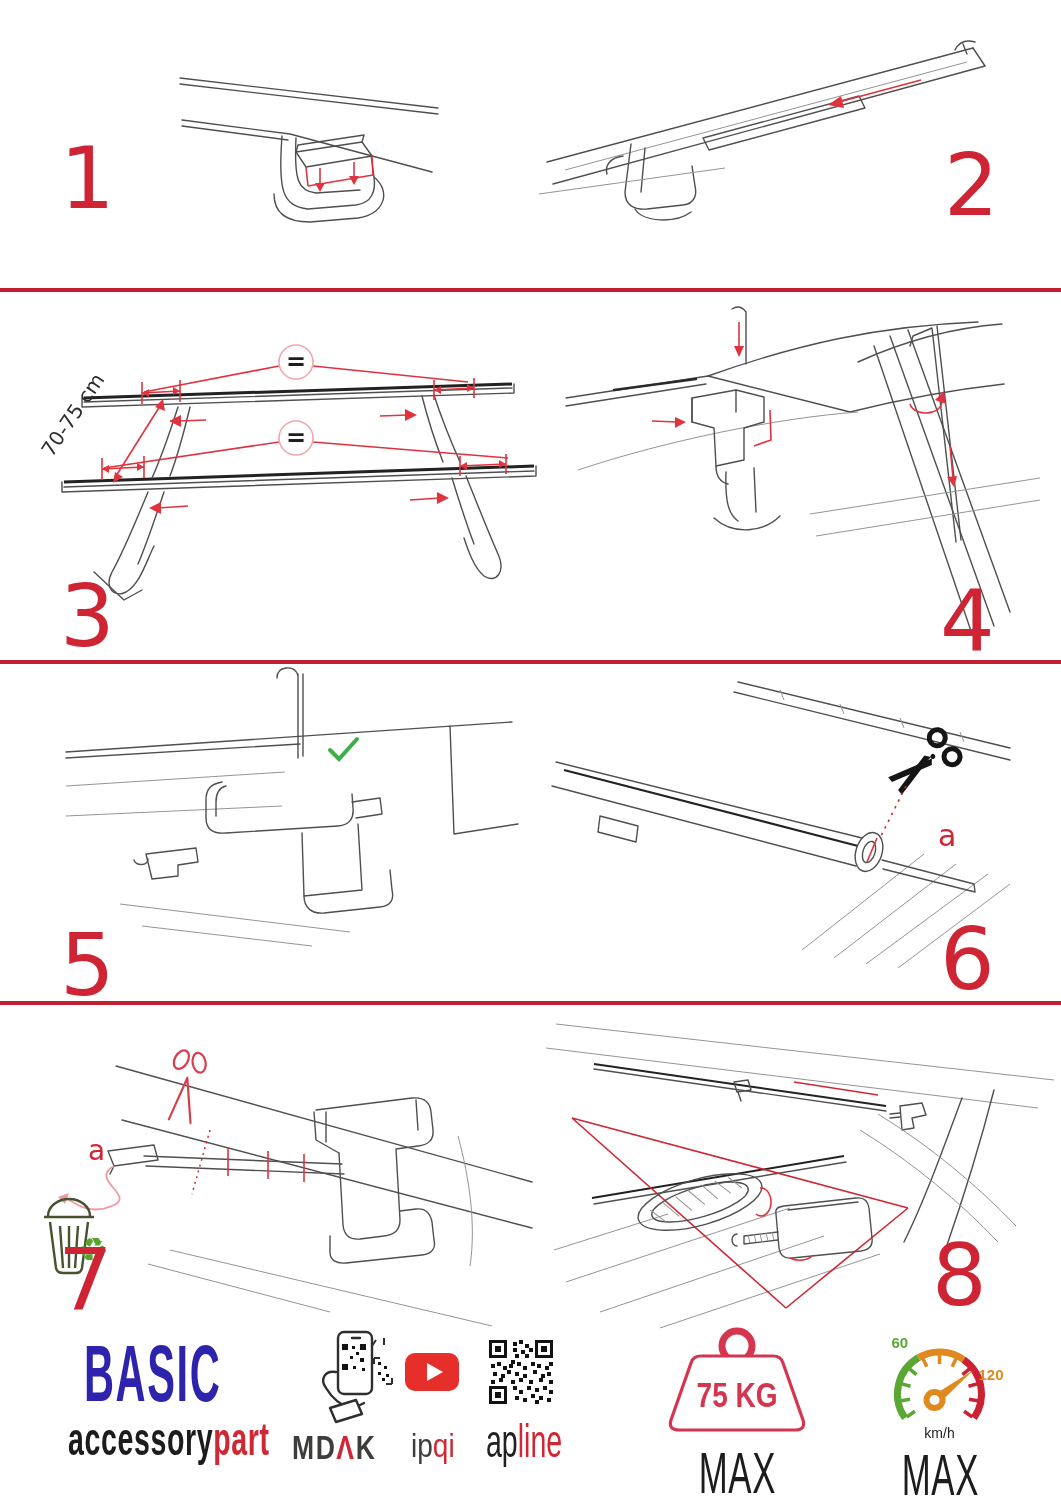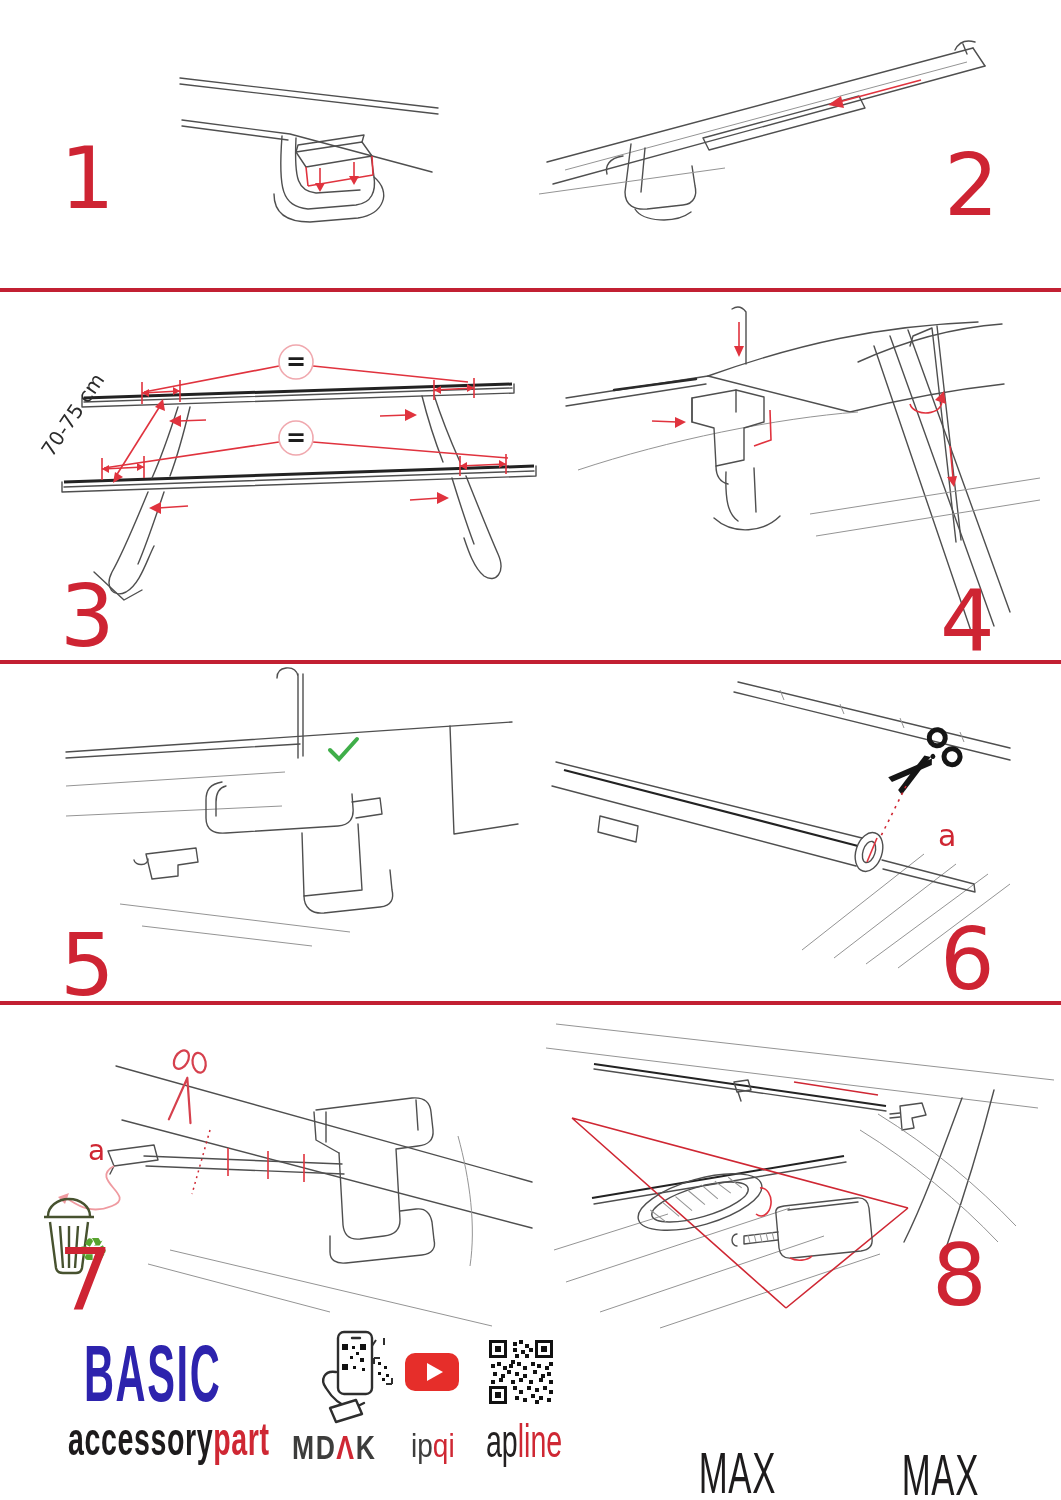--- a/index.html
+++ b/index.html
@@ -347,21 +347,46 @@
           <rect x="52" y="6" width="6" height="6"></rect>
         <path d="M0 46h18v18h-18z"></path>
           <rect x="3" y="49" width="12" height="12" fill="#fff"></rect>
           <rect x="6" y="52" width="6" height="6"></rect>
         <path d="M24 2h4v4h-4z M30 0h4v4h-4z M36 4h4v4h-4z M24 8h4v4h-4z M32 10h4v4h-4z M40 8h4v4h-4z M26 14h4v4h-4z M36 14h4v4h-4z M22 20h4v4h-4z M2 24h4v4h-4z M8 22h4v4h-4z M14 26h4v4h-4z M20 24h4v4h-4z M28 22h4v4h-4z M34 26h4v4h-4z M42 22h4v4h-4z M48 24h4v4h-4z M56 26h4v4h-4z M60 22h4v4h-4z M4 32h4v4h-4z M12 34h4v4h-4z M18 30h4v4h-4z M26 32h4v4h-4z M34 34h4v4h-4z M44 30h4v4h-4z M52 34h4v4h-4z M58 32h4v4h-4z M2 40h4v4h-4z M10 38h4v4h-4z M22 40h4v4h-4z M30 38h4v4h-4z M40 40h4v4h-4z M50 38h4v4h-4z M60 40h4v4h-4z M24 46h4v4h-4z M30 50h4v4h-4z M38 46h4v4h-4z M46 48h4v4h-4z M54 46h4v4h-4z M60 50h4v4h-4z M26 56h4v4h-4z M34 58h4v4h-4z M42 54h4v4h-4z M50 56h4v4h-4z M58 58h4v4h-4z M46 60h4v4h-4z"></path>
       </g>
     </svg>
   </div>
   <div class="brand-apline"><span>ap</span><span class="accent">line</span></div>
 
+  <div class="panel" style="left:663px;top:1326px;width:148px;height:118px">
+    <svg width="148" height="118" viewBox="0 0 148 118">
+      <circle cx="74" cy="20" r="15" fill="none" stroke="#d6354f" stroke-width="7"></circle>
+      <path d="M38,30 L110,30 Q118,30 120,37 L140,94 Q143,104 132,104 L16,104 Q5,104 8,94 L28,37 Q30,30 38,30 Z" fill="#fff" stroke="#d6354f" stroke-width="3.2"></path>
+      <text transform="scale(0.78 1)" x="95" y="81" text-anchor="middle" font-size="36" font-weight="bold" fill="#d6354f" font-family="Liberation Sans, sans-serif">75 KG</text>
+    </svg>
+  </div>
   <div class="maxlabel" style="left:663px;top:1444px;width:148px">
       <span>MAX</span>
     </div>
 
+  <div class="panel" style="left:876px;top:1334px;width:128px;height:112px">
+    <svg width="128" height="112" viewBox="0 0 125 112">
+      <path d="M27.6,84.1 A42,42 0 0 1 41,23.6" stroke="#5aa733" stroke-width="7" fill="none"></path>
+      <path d="M41,23.6 A42,42 0 0 1 86.1,25.6" stroke="#e0891e" stroke-width="7" fill="none"></path>
+      <path d="M86.1,25.6 A42,42 0 0 1 96.4,84.1" stroke="#cc2133" stroke-width="7" fill="none"></path>
+      <g stroke-width="3.5">
+        <path d="M29.2,83 L37.4,77.2 M22.6,67 L32.5,65.2 M23.4,49.6 L33,52.2 M31.4,34.3 L39,40.7" stroke="#5aa733"></path>
+        <path d="M45.1,23.7 L49.3,32.8 M62,20 L62,30 M78.9,23.7 L74.7,32.8" stroke="#e0891e"></path>
+        <path d="M92.6,34.3 L85,40.7 M100.6,49.6 L91,52.2 M101.4,67 L91.5,65.2 M94.8,83 L86.6,77.2" stroke="#cc2133"></path>
+      </g>
+      <polygon points="53,63 61,70 96,36" fill="#e0891e"></polygon>
+      <circle cx="57" cy="66" r="11" fill="#e0891e"></circle>
+      <circle cx="57" cy="66" r="5" fill="#fff"></circle>
+      <text x="14" y="14" font-size="15" font-weight="bold" fill="#5aa733" font-family="Liberation Sans, sans-serif">60</text>
+      <text x="101" y="46" font-size="15" font-weight="bold" fill="#e0891e" font-family="Liberation Sans, sans-serif">120</text>
+      <text x="62" y="104" font-size="14" text-anchor="middle" fill="#222" font-family="Liberation Sans, sans-serif">km/h</text>
+    </svg>
+  </div>
   <div class="maxlabel" style="left:876px;top:1446px;width:128px">
       <span>MAX</span>
     </div>
 
 </div>
 
 </body></html>

